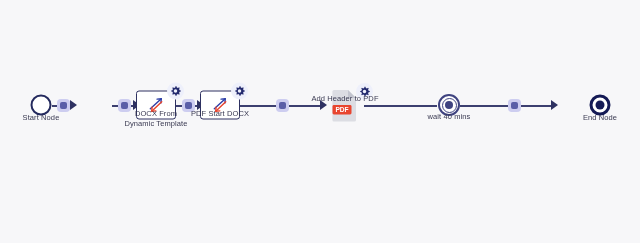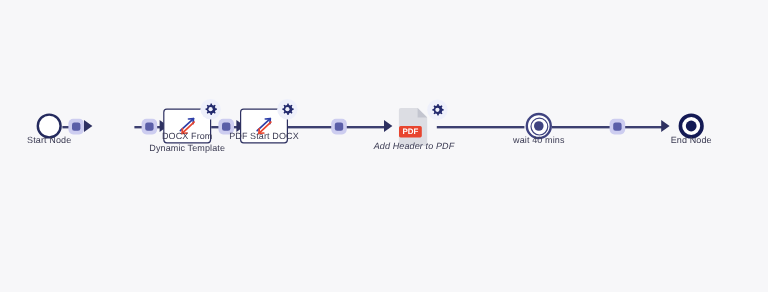--- a/index.html
+++ b/index.html
@@ -263,32 +263,32 @@
         <rect x="2.5" y="17" width="19" height="9.5" rx="1.4" fill="#e8452f"></rect>
         <text x="12" y="24" font-family="Liberation Sans, sans-serif" font-size="6.6" font-weight="bold" fill="#ffffff" text-anchor="middle">PDF</text>
       </svg>
       <div class="gear-badge" style="top:-4px; right:-11px;">
         <svg width="11" height="11" viewBox="0 0 12 12">
           <path d="M6 0.8 l1.1 0 0.35 1.3 1.25 0.52 1.15-0.72 0.78 0.78 -0.72 1.15 0.52 1.25 1.3 0.35 0 1.1 -1.3 0.35 -0.52 1.25 0.72 1.15 -0.78 0.78 -1.15-0.72 -1.25 0.52 -0.35 1.3 -1.1 0 -0.35-1.3 -1.25-0.52 -1.15 0.72 -0.78-0.78 0.72-1.15 -0.52-1.25 -1.3-0.35 0-1.1 1.3-0.35 0.52-1.25 -0.72-1.15 0.78-0.78 1.15 0.72 1.25-0.52 z" fill="#232a6e"></path>
           <circle cx="6" cy="6" r="1.9" fill="#eef0fb"></circle>
         </svg>
       </div>
     </div>
-    <div class="node-label wide" style="top:30px;font-style:italic;">Add Header to PDF</div>
+    <div class="node-label wide" style="top:7px;">Add Header to PDF</div>
   </div>
 
   <div class="node" style="left:449px;">
     <div class="wait-node">
       <div class="ring2">
         <div class="ring3"></div>
       </div>
     </div>
     <div class="node-label wide">wait 40 mins</div>
   </div>
 
-  <div class="node" style="left:576px;">
+  <div class="node" style="left:600px;">
     <div class="terminal-end">
       <div class="core"></div>
     </div>
     <div class="node-label wide">End Node</div>
   </div>
 
 </div>
 
 </body></html>

